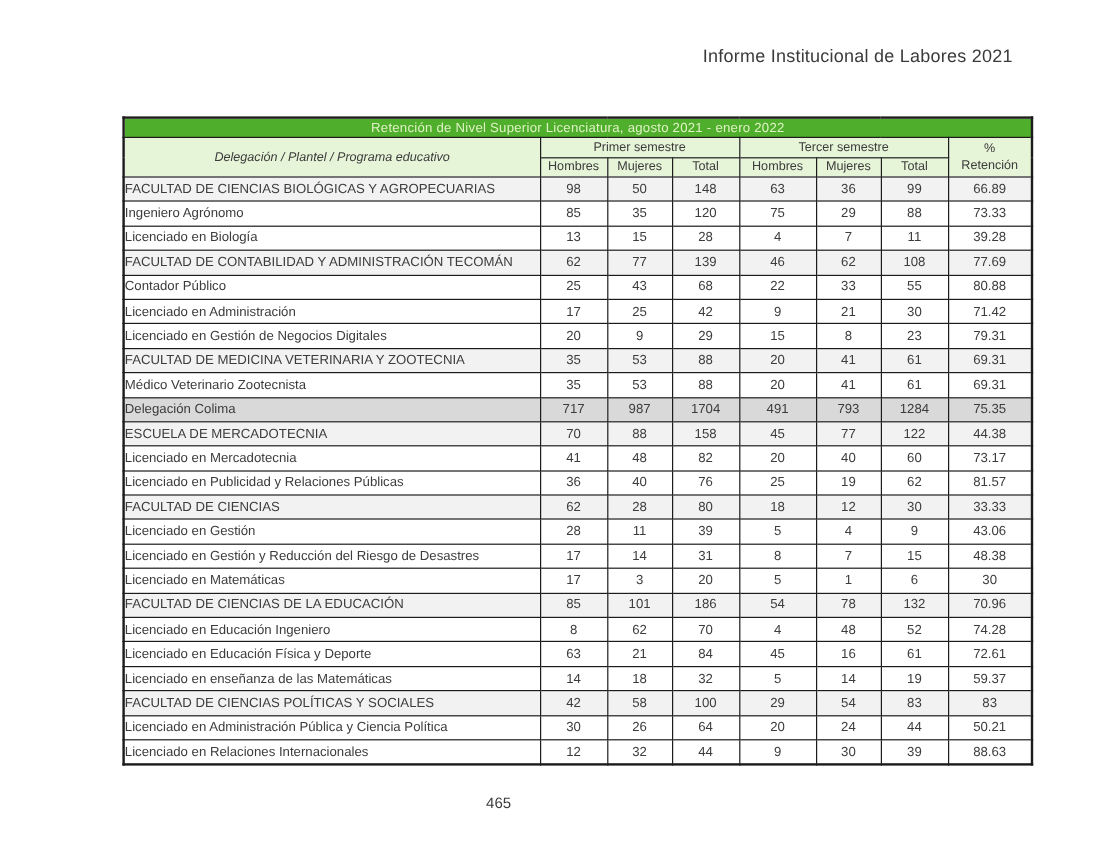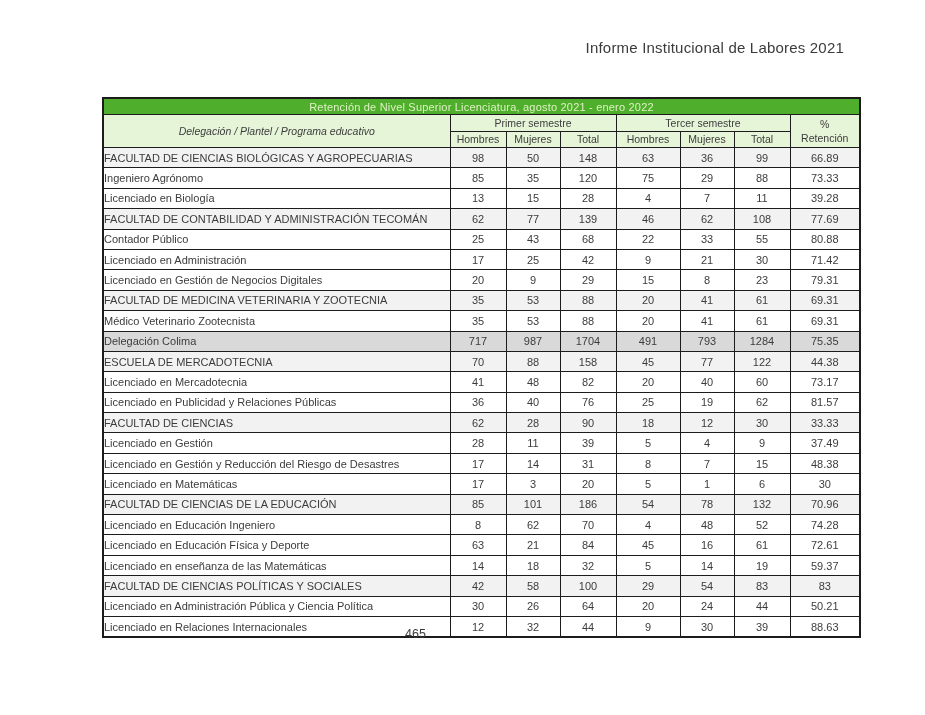--- a/index.html
+++ b/index.html
@@ -68,21 +68,21 @@
   .name-cell{
     text-align:left;
     padding-left:6px;
   }
   .num-cell{text-align:center;}
   tr.row-program td{background:#ffffff;}
   tr.row-faculty td{background:var(--faculty-bg);}
   tr.row-total td{background:var(--total-bg);}
   .page-number{
     position:absolute;
-    top:627px;
+    top:662px;
     left:0;
     width:831px;
     text-align:center;
     font-size:12.5px;
     color:#3b3b3b;
   }
 </style>
 </head>
 <body>
 
@@ -246,35 +246,35 @@
         <td class="num-cell">76</td>
         <td class="num-cell">25</td>
         <td class="num-cell">19</td>
         <td class="num-cell">62</td>
         <td class="num-cell">81.57</td>
       </tr>
       <tr class="row-faculty">
         <td class="name-cell">FACULTAD DE CIENCIAS</td>
         <td class="num-cell">62</td>
         <td class="num-cell">28</td>
-        <td class="num-cell">90</td>
+        <td class="num-cell">80</td>
         <td class="num-cell">18</td>
         <td class="num-cell">12</td>
         <td class="num-cell">30</td>
         <td class="num-cell">33.33</td>
       </tr>
       <tr class="row-program">
         <td class="name-cell">Licenciado en Gestión</td>
         <td class="num-cell">28</td>
         <td class="num-cell">11</td>
         <td class="num-cell">39</td>
         <td class="num-cell">5</td>
         <td class="num-cell">4</td>
         <td class="num-cell">9</td>
-        <td class="num-cell">37.49</td>
+        <td class="num-cell">43.06</td>
       </tr>
       <tr class="row-program">
         <td class="name-cell">Licenciado en Gestión y Reducción del Riesgo de Desastres</td>
         <td class="num-cell">17</td>
         <td class="num-cell">14</td>
         <td class="num-cell">31</td>
         <td class="num-cell">8</td>
         <td class="num-cell">7</td>
         <td class="num-cell">15</td>
         <td class="num-cell">48.38</td>

